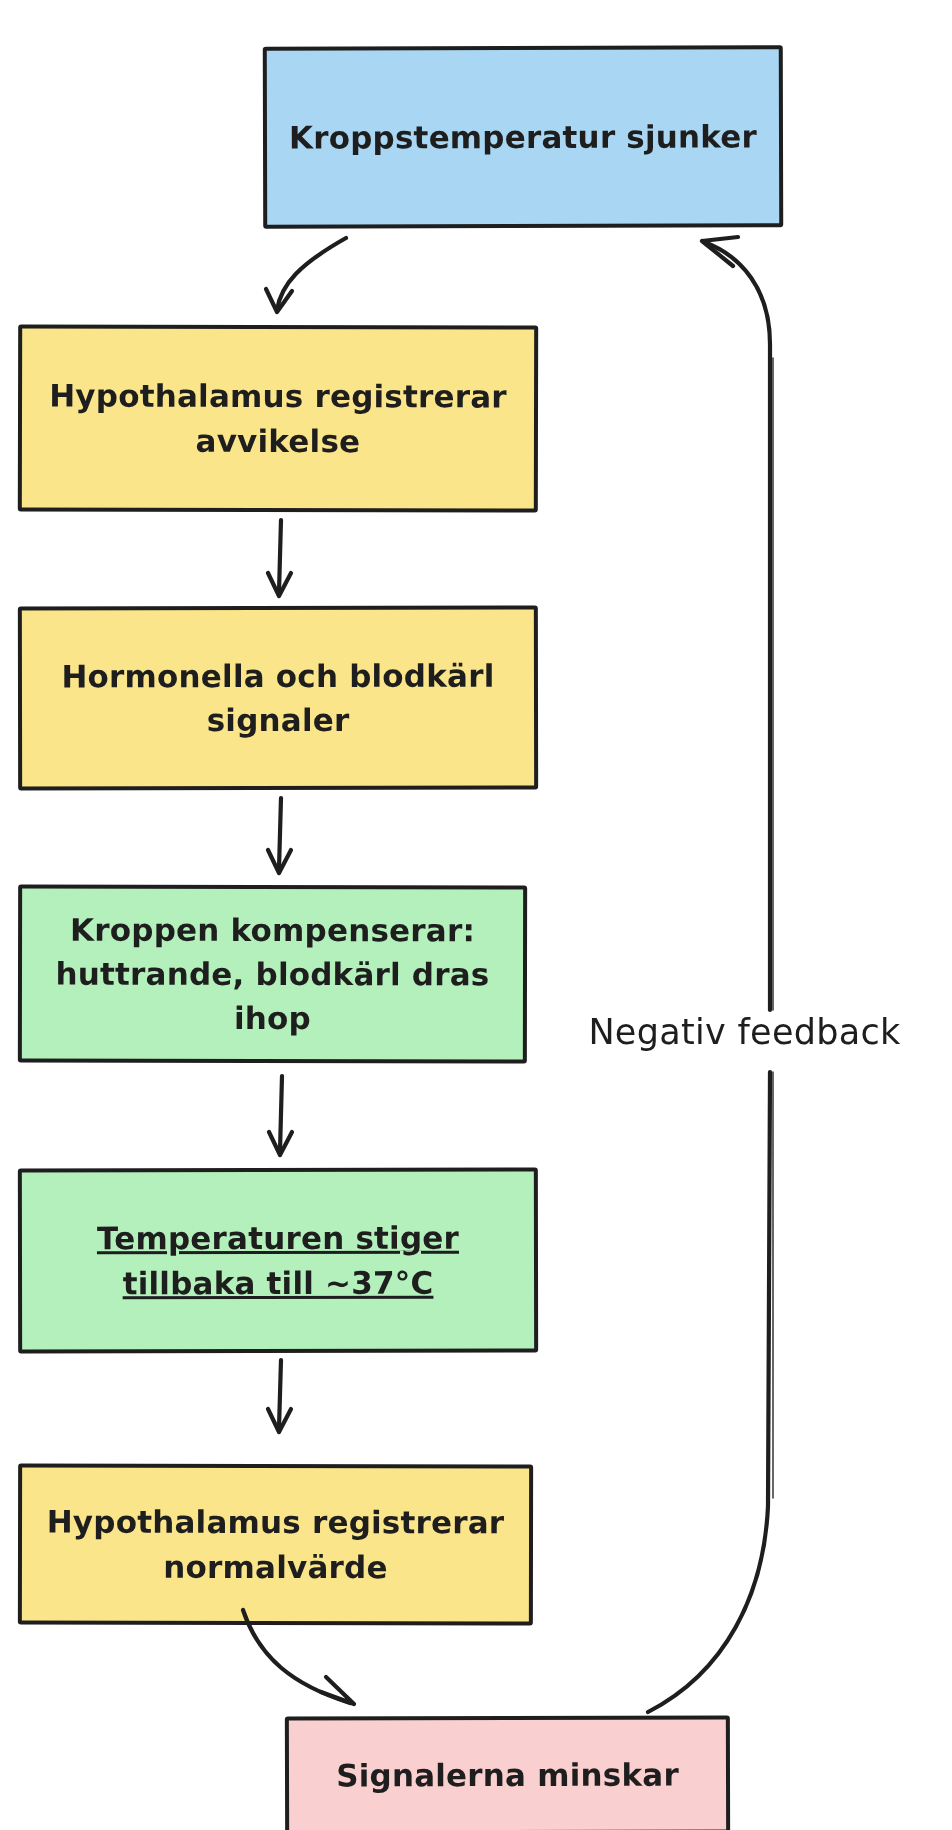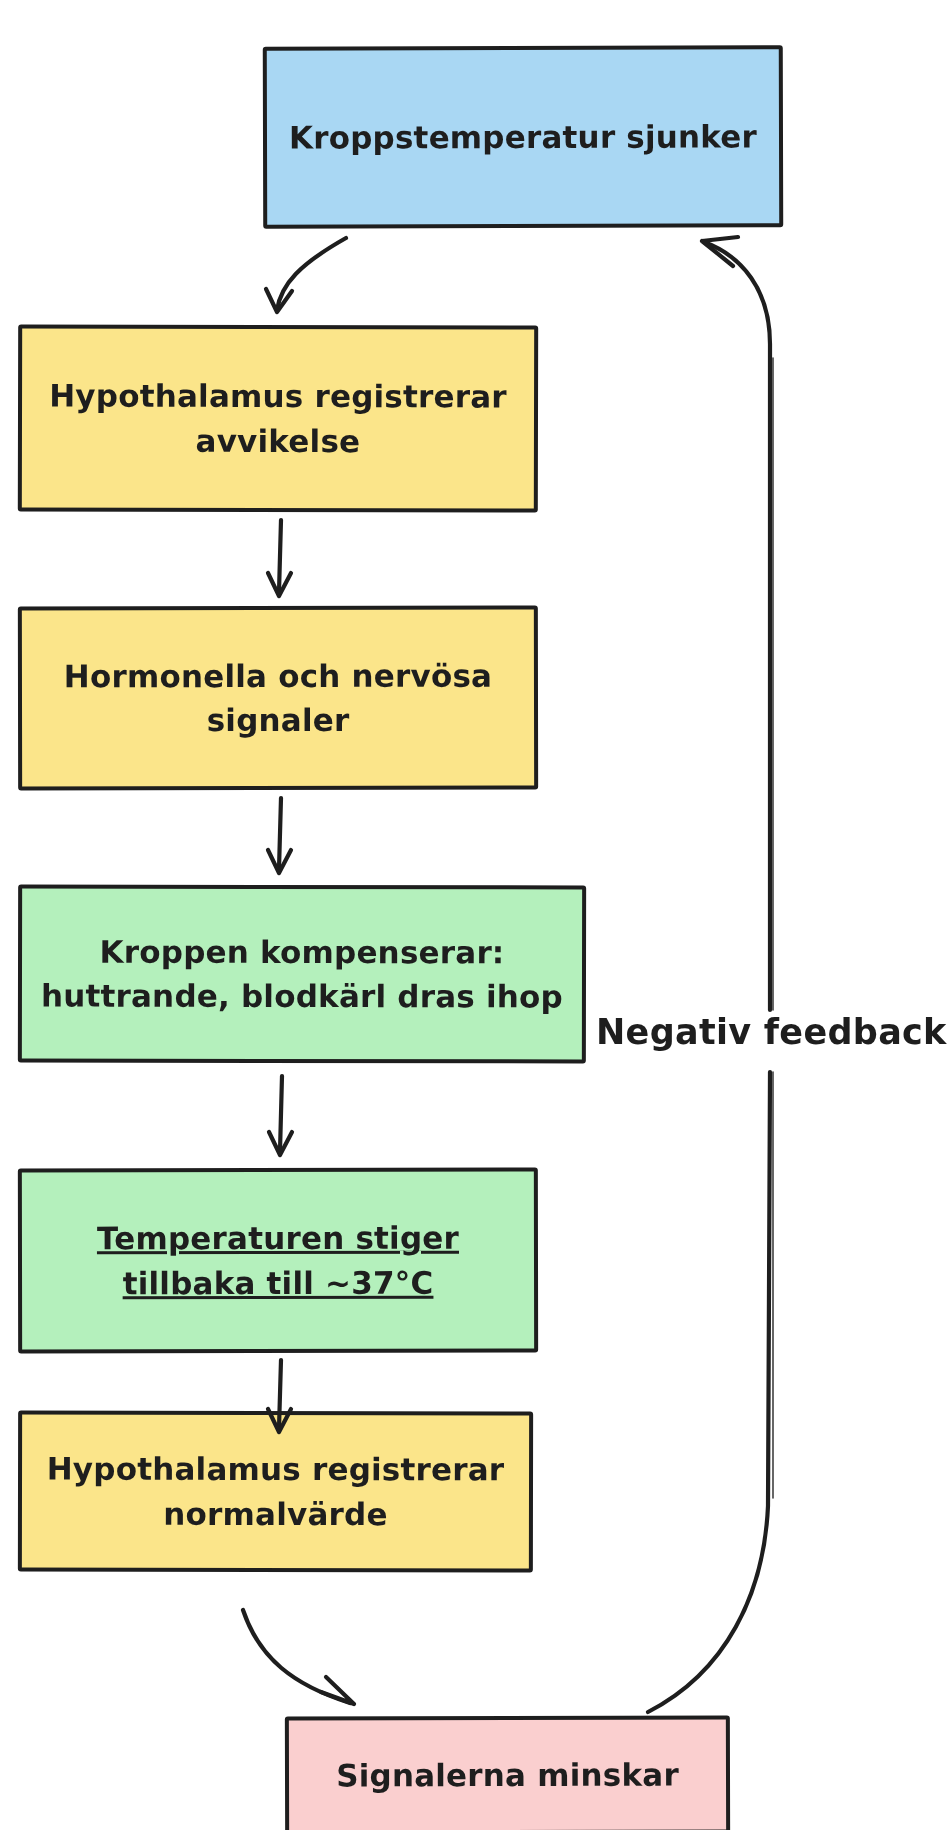--- a/index.html
+++ b/index.html
@@ -29,31 +29,31 @@
     letter-spacing: 0.2px;
   }
   .node-blue   { background: #a9d7f3; }
   .node-yellow { background: #fbe58a; }
   .node-green  { background: #b4f0bc; }
   .node-pink   { background: #facfcf; }
 
   #node-temp-drop            { left: 263px; top: 18px;   width: 520px; height: 182px; transform: rotate(-0.15deg); }
   #node-hypo-avvikelse       { left: 18px;  top: 297px;  width: 520px; height: 187px; transform: rotate(0.12deg); }
   #node-signals              { left: 18px;  top: 578px;  width: 520px; height: 184px; transform: rotate(-0.1deg); }
-  #node-kompenserar          { left: 18px;  top: 857px;  width: 568px; height: 178px; transform: rotate(0.1deg); align-items: center; }
+  #node-kompenserar          { left: 18px;  top: 857px;  width: 509px; height: 178px; transform: rotate(0.1deg); align-items: center; }
   #node-temp-stiger          { left: 18px;  top: 1140px; width: 520px; height: 185px; transform: rotate(-0.1deg); text-decoration: underline; }
-  #node-hypo-normal          { left: 18px;  top: 1383px; width: 515px; height: 161px; transform: rotate(0.1deg); align-items: center; }
+  #node-hypo-normal          { left: 18px;  top: 1436px; width: 515px; height: 161px; transform: rotate(0.1deg); align-items: center; }
   #node-signals-minskar      { left: 285px; top: 1688px; width: 445px; height: 118px; transform: rotate(-0.15deg); }
 
   #feedback-label {
     position: absolute;
-    left: 596px;
+    left: 572px;
     top: 984px;
     width: 345px;
-    font-weight: bold;
+    font-weight: normal;
     font-size: 35px;
     letter-spacing: 0.3px;
     text-align: center;
     white-space: nowrap;
   }
   #arrow-layer {
     position: absolute;
     left: 0; top: 0;
     width: 952px;
     height: 1830px;
@@ -75,21 +75,21 @@
 
   <div id="node-temp-drop" class="node node-blue">
     <span>Kroppstemperatur sjunker</span>
   </div>
 
   <div id="node-hypo-avvikelse" class="node node-yellow">
     <span>Hypothalamus registrerar avvikelse</span>
   </div>
 
   <div id="node-signals" class="node node-yellow">
-    <span>Hormonella och nervösa signaler</span>
+    <span>Hormonella och blodkärl signaler</span>
   </div>
 
   <div id="node-kompenserar" class="node node-green">
     <span>Kroppen kompenserar: huttrande, blodkärl dras ihop</span>
   </div>
 
   <div id="node-temp-stiger" class="node node-green">
     <span>Temperaturen stiger tillbaka till ~37°C</span>
   </div>
 

